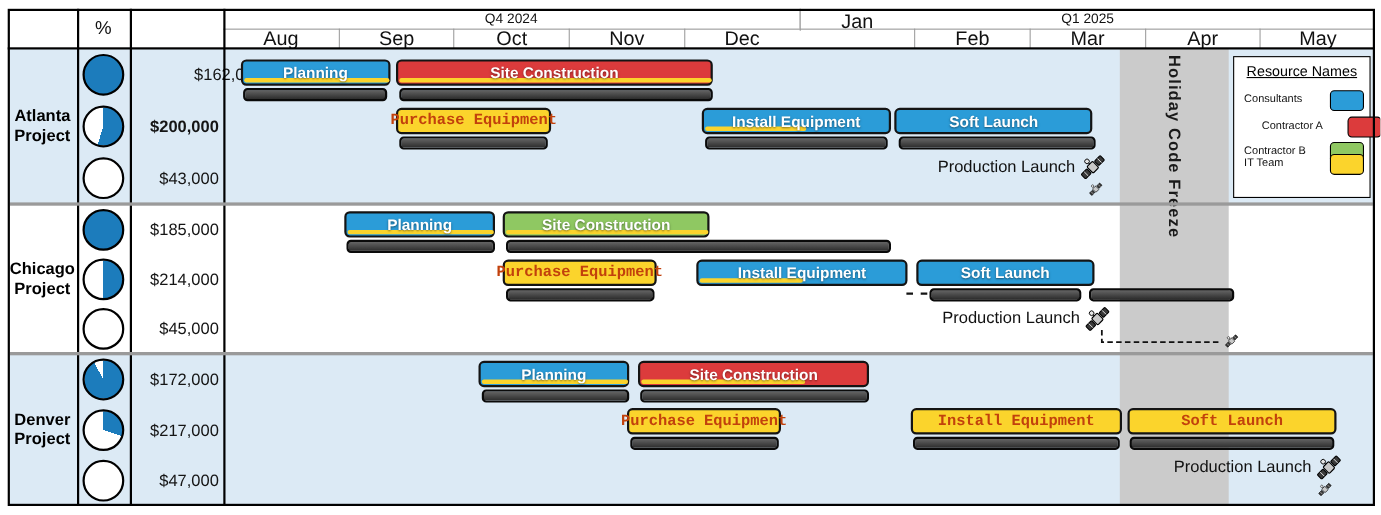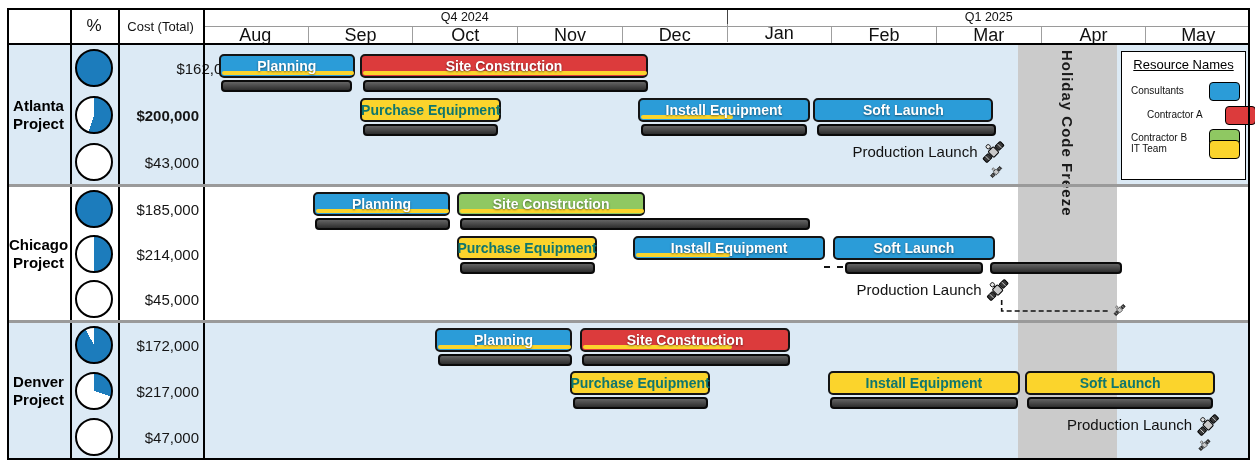--- a/index.html
+++ b/index.html
@@ -28,21 +28,21 @@
   #freeze-band{position:absolute;top:44px;height:414px;background:#cbcbcb;z-index:20;}
   #freeze-label{position:absolute;left:50%;transform:translateX(-50%);top:6px;
                 writing-mode:vertical-rl;font-size:15px;font-weight:bold;color:#1a1a1a;
                 letter-spacing:1px;white-space:nowrap;}
   
   .bar{position:absolute;height:24px;border:2px solid #141414;border-radius:5px;
        display:flex;align-items:center;justify-content:center;z-index:30;box-sizing:border-box;}
   .bar .lbl{position:relative;z-index:2;font-weight:bold;font-size:14px;line-height:1;
             white-space:nowrap;}
   .lbl-light{color:#ffffff;text-shadow:0 1px 2px rgba(0,0,0,.5);}
-  .lbl-dark{color:#0f766e;}
+  .lbl-dark{color:#c2410c;font-family:Liberation Mono, monospace;}
   .strip{position:absolute;left:1px;bottom:1px;height:4px;background:#FBD42C;
          border-radius:2px;z-index:1;}
   .baseline{position:absolute;height:12px;background:linear-gradient(180deg,#646464,#2d2d2d);
             border:2px solid #0a0a0a;border-radius:4px;z-index:30;box-sizing:border-box;}
   .dash-lead{position:absolute;border-top:2.5px dashed #141414;z-index:30;}
   .mslabel{position:absolute;font-size:15px;color:#111;text-align:right;z-index:35;
            white-space:nowrap;}
   #overlay{position:absolute;left:0;top:0;z-index:40;pointer-events:none;}
   
   #legend{position:absolute;left:1121px;top:51px;width:125px;height:129px;background:#fff;
@@ -87,32 +87,31 @@
       <div class="cost" style="top: 383px;">$217,000</div>
       <div class="pie" title="0%" style="left: 75px; top: 418px; background: rgb(255, 255, 255);"></div>
       <div class="cost" style="top: 429px;">$47,000</div>
     </div>
 
   <div id="freeze-band" style="left: 1017.57px; width: 99.465px;">
     <span id="freeze-label">Holiday Code Freeze</span>
   </div>
 
   <div class="hdr-cell" style="left:70px;top:8px;width:48px;height:36px;font-size:17px;">%</div>
-  <div class="hdr-cell" style="left:118px;top:8px;width:85px;height:36px;font-size:13px;">Cost (Total)</div>
   <div id="quarter-row">
       <div class="hdr-cell qtr-cell" style="left: 203px; top: 8px; width: 523.5px; height: 18px;">Q4 2024</div>
       <div class="hdr-cell qtr-cell" style="left: 726.5px; top: 8px; width: 523.5px; height: 18px; border-left: 1px solid rgb(68, 68, 68);">Q1 2025</div>
     </div>
   <div id="month-row">
       <div class="hdr-cell mon-cell" style="left: 203px; top: 26px; width: 104.7px; height: 18px;">Aug</div>
       <div class="hdr-cell mon-cell" style="left: 307.7px; top: 26px; width: 104.7px; height: 18px; border-left: 1px solid rgb(159, 159, 159);">Sep</div>
       <div class="hdr-cell mon-cell" style="left: 412.4px; top: 26px; width: 104.7px; height: 18px; border-left: 1px solid rgb(159, 159, 159);">Oct</div>
       <div class="hdr-cell mon-cell" style="left: 517.1px; top: 26px; width: 104.7px; height: 18px; border-left: 1px solid rgb(159, 159, 159);">Nov</div>
       <div class="hdr-cell mon-cell" style="left: 621.8px; top: 26px; width: 104.7px; height: 18px; border-left: 1px solid rgb(159, 159, 159);">Dec</div>
-      <div class="hdr-cell mon-cell" style="left: 726.5px; top: 24px; width: 104.7px; height: 18px; border-left: 1px solid rgb(159, 159, 159);">Jan</div>
+      <div class="hdr-cell mon-cell" style="left: 726.5px; top: 10px; width: 104.7px; height: 18px; border-left: 1px solid rgb(159, 159, 159);">Jan</div>
       <div class="hdr-cell mon-cell" style="left: 831.2px; top: 26px; width: 104.7px; height: 18px; border-left: 1px solid rgb(159, 159, 159);">Feb</div>
       <div class="hdr-cell mon-cell" style="left: 935.9px; top: 26px; width: 104.7px; height: 18px; border-left: 1px solid rgb(159, 159, 159);">Mar</div>
       <div class="hdr-cell mon-cell" style="left: 1040.6px; top: 26px; width: 104.7px; height: 18px; border-left: 1px solid rgb(159, 159, 159);">Apr</div>
       <div class="hdr-cell mon-cell" style="left: 1145.3px; top: 26px; width: 104.7px; height: 18px; border-left: 1px solid rgb(159, 159, 159);">May</div>
     </div>
 
   <div id="bars-layer">
       <div class="bar" style="left: 218.705px; top: 54px; width: 136.11px; background: rgb(43, 156, 216);">
         <div class="strip" style="width: 132.11px;"></div>
         <div class="lbl lbl-light">Planning</div>

